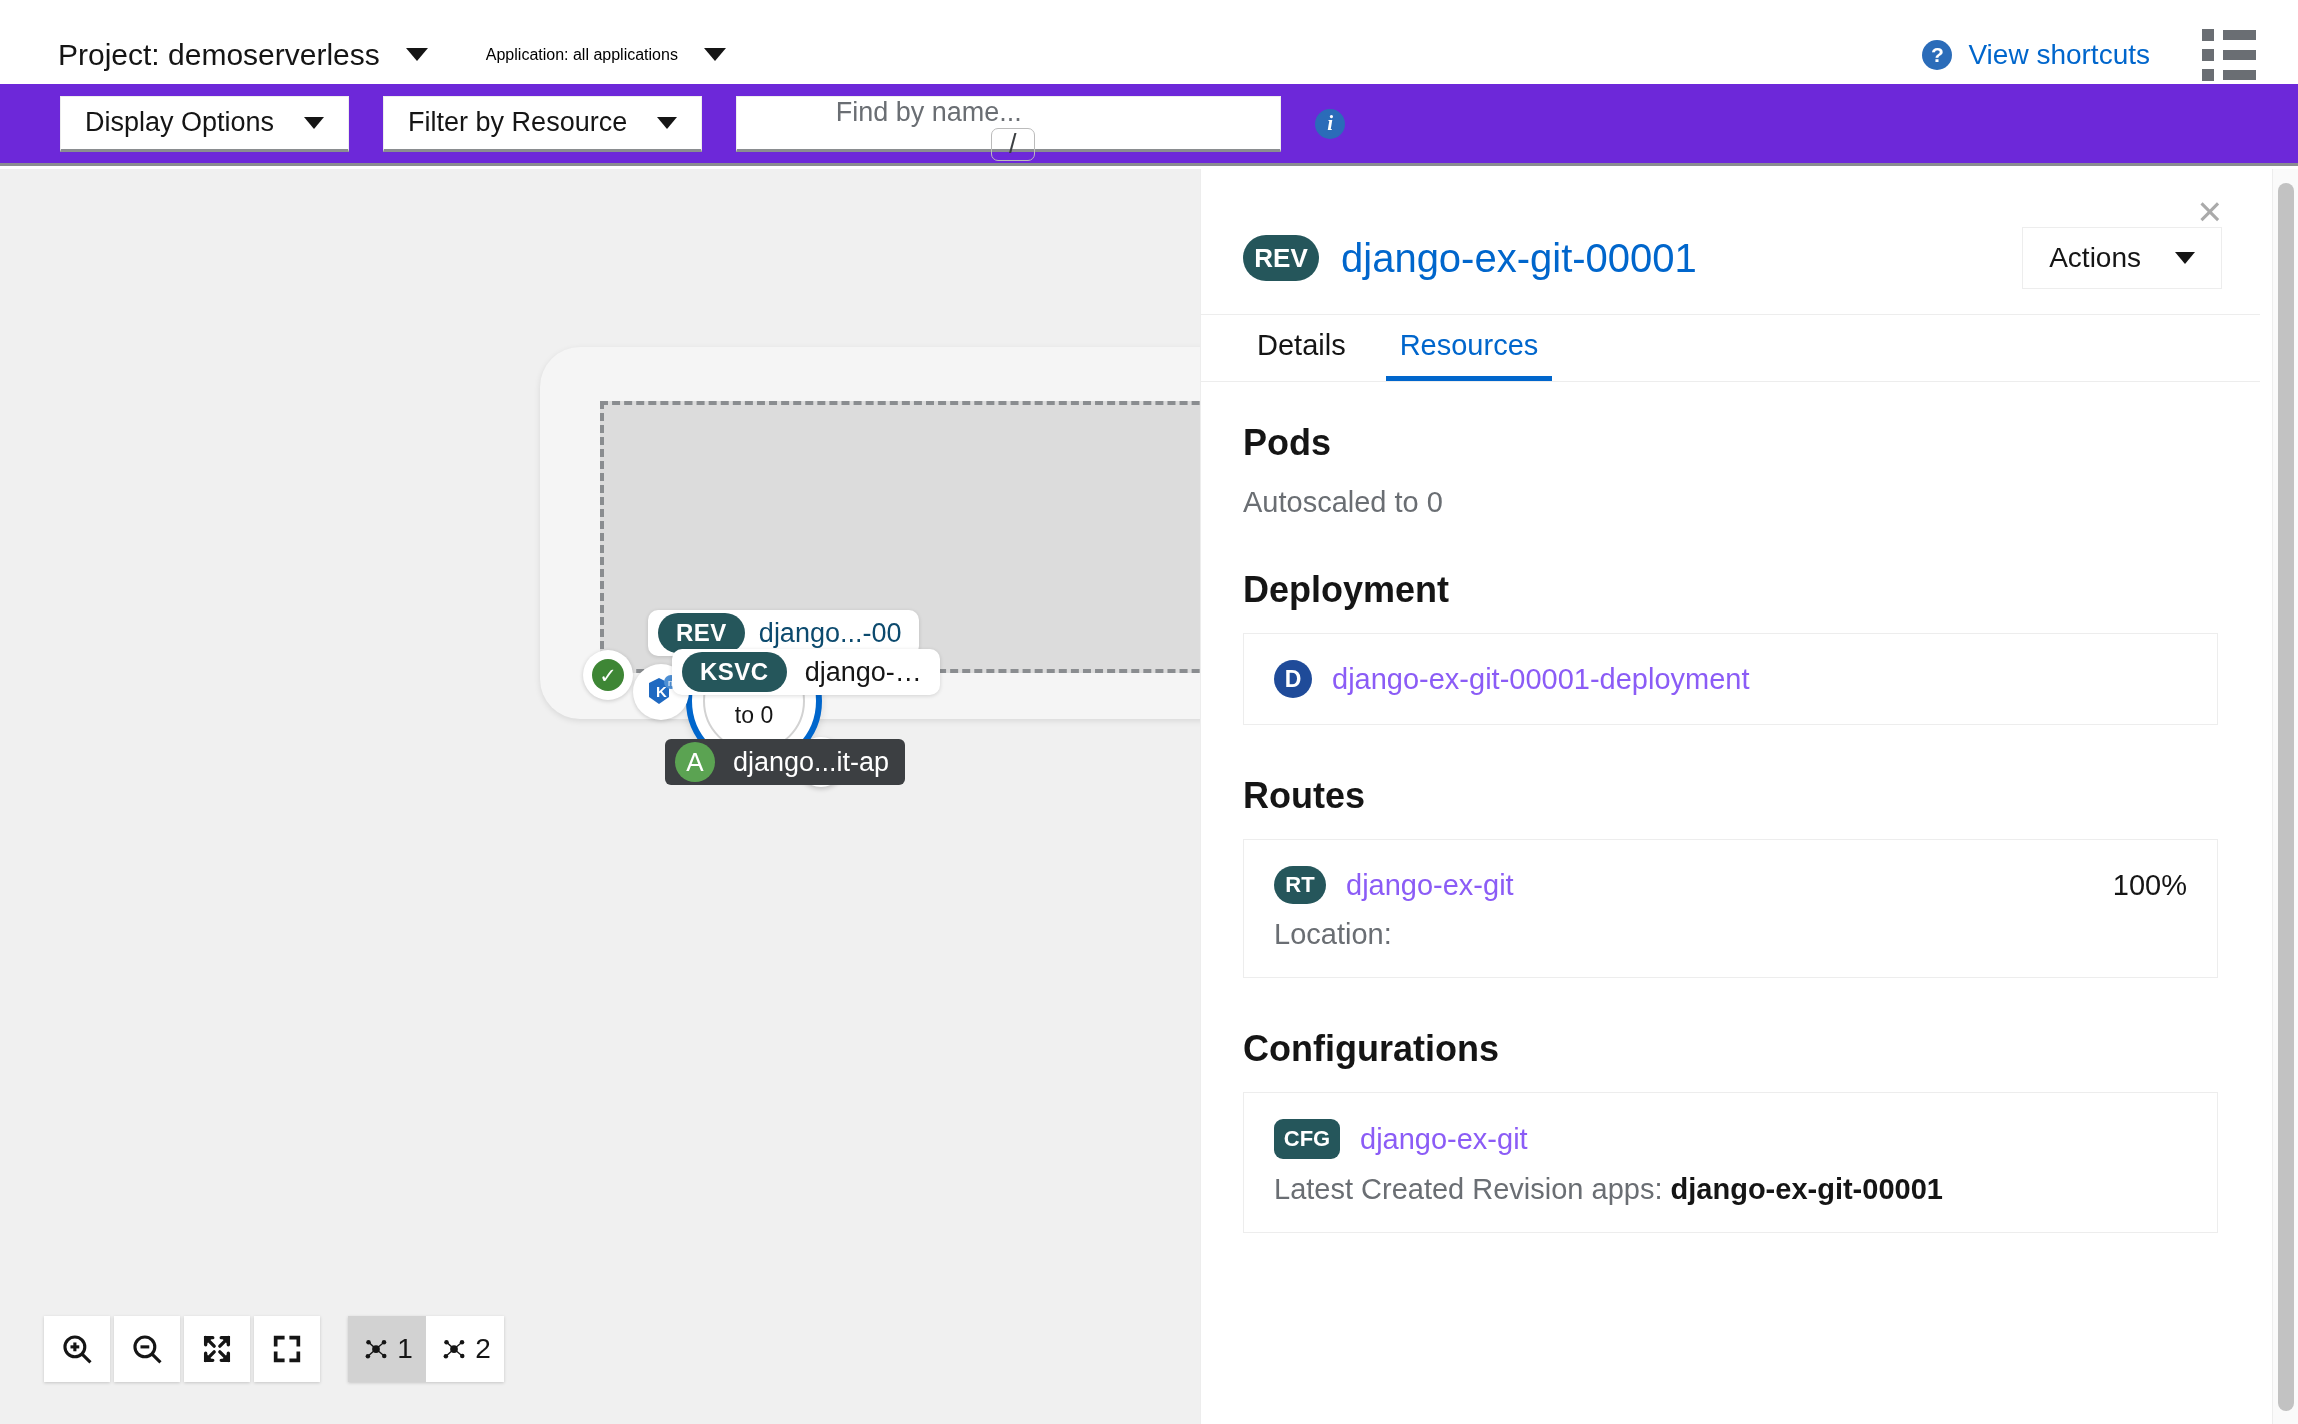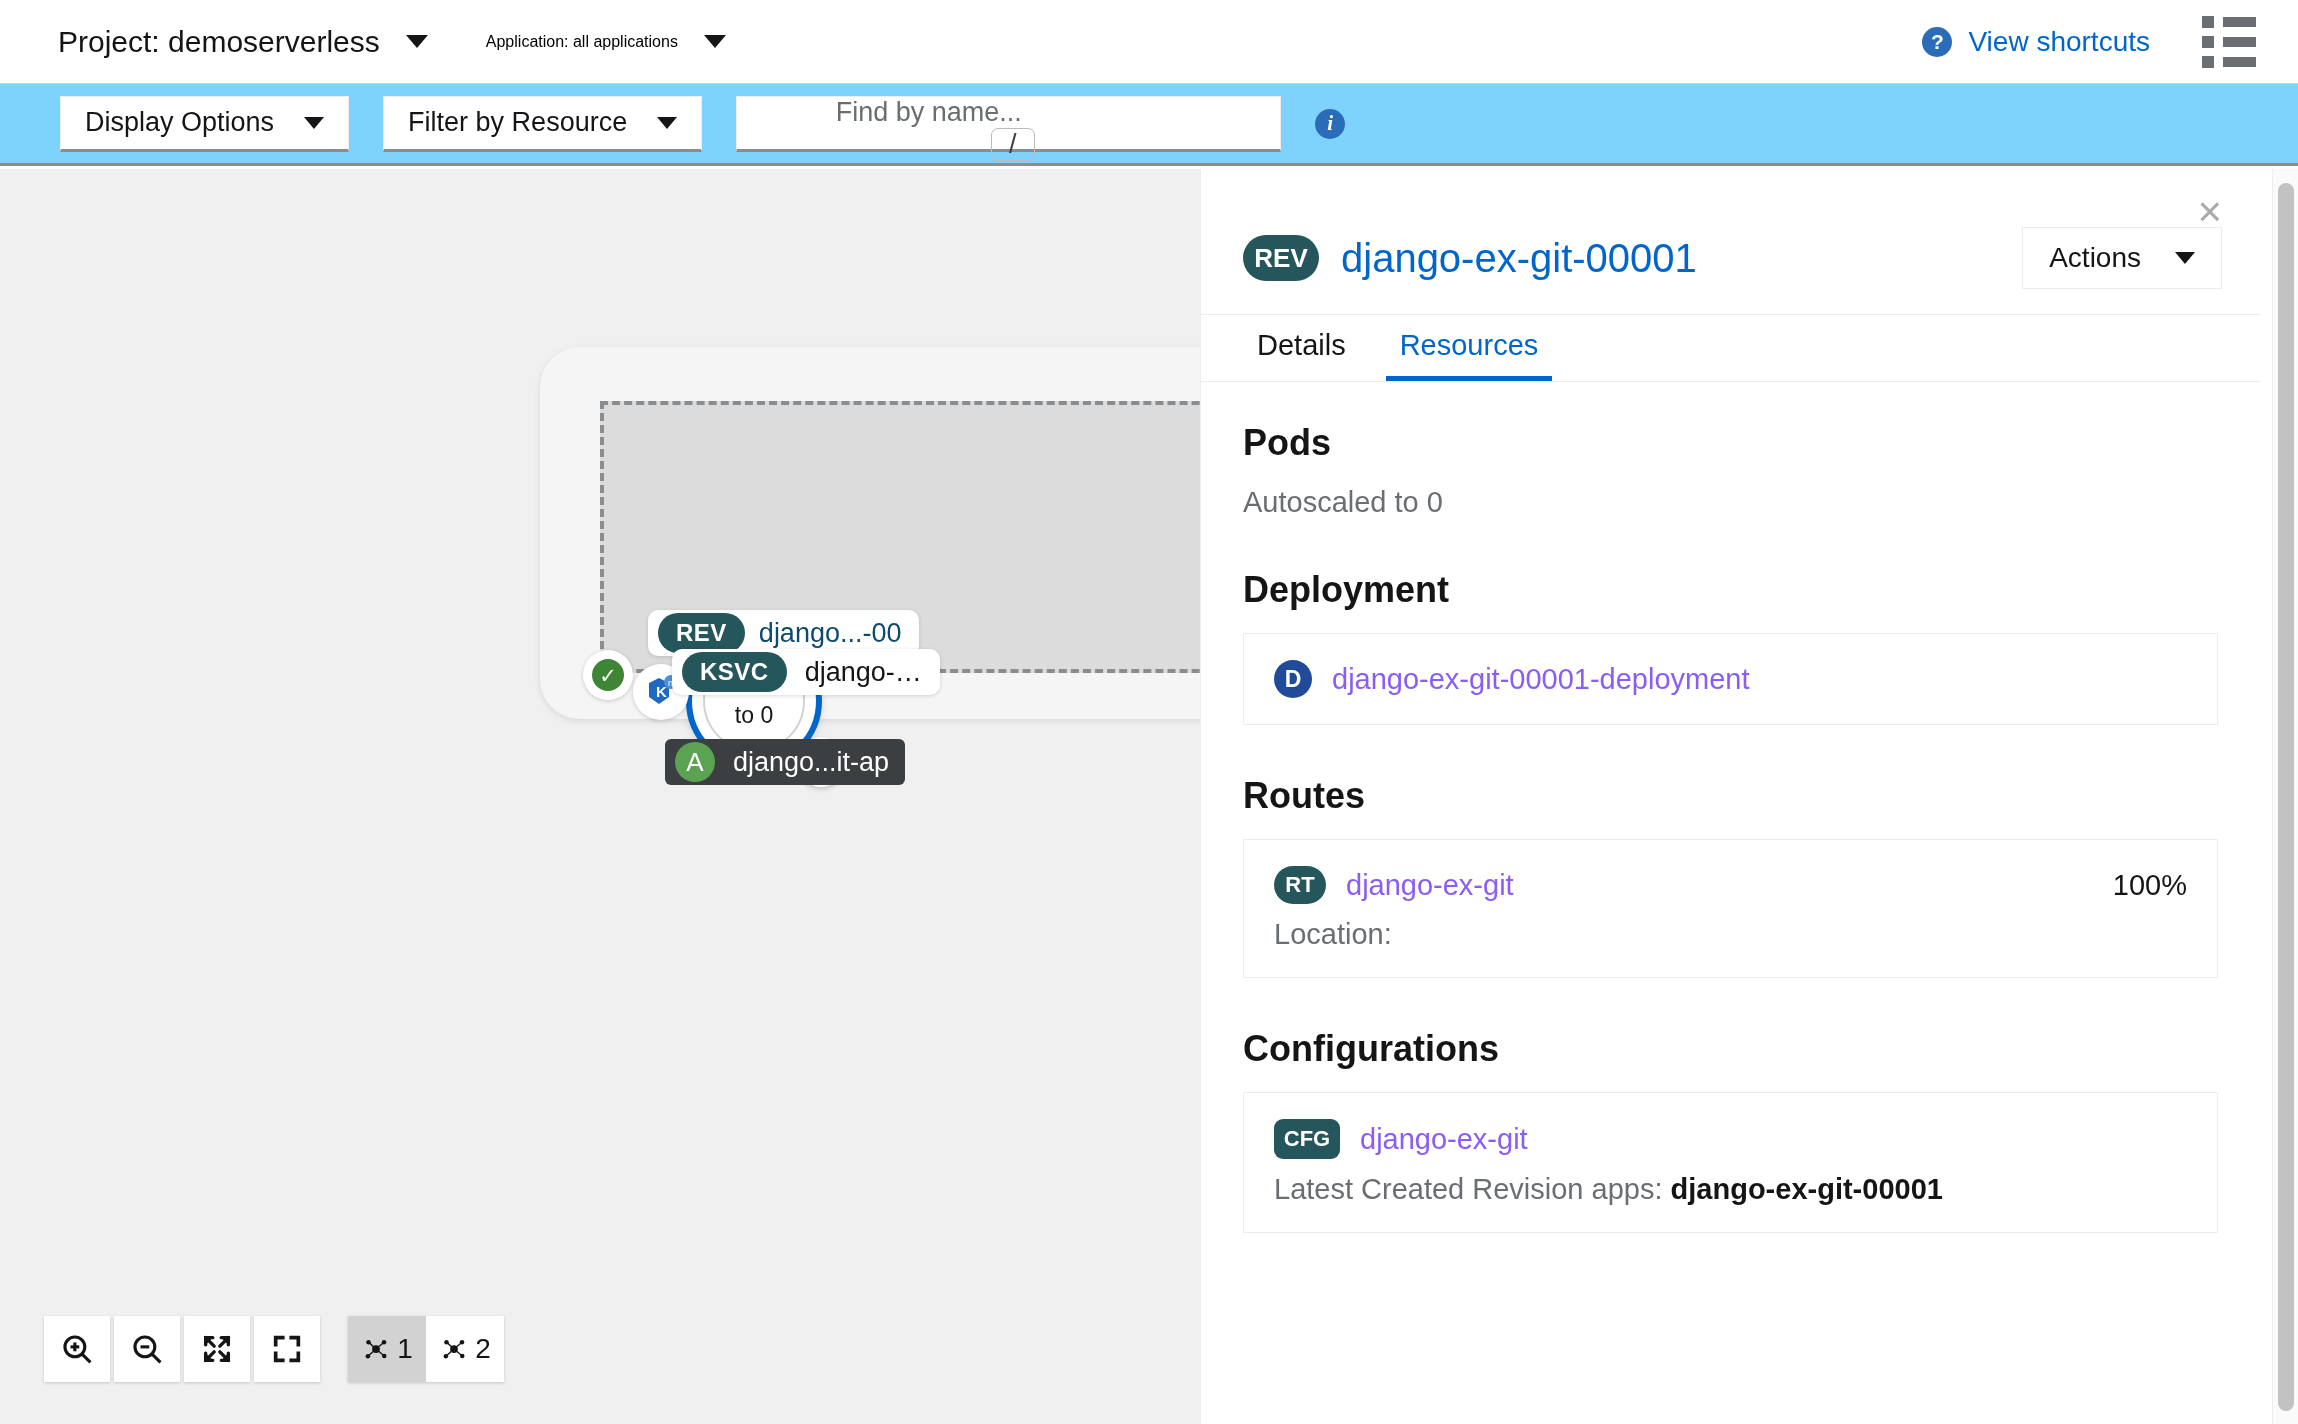--- a/index.html
+++ b/index.html
@@ -5,21 +5,21 @@
   * { box-sizing: border-box; margin: 0; padding: 0; }
   html, body {
     width: 2298px; height: 1424px;
     font-family: "Liberation Sans", sans-serif;
     background: #fff; overflow: hidden;
   }
   #app { position: relative; width: 2298px; height: 1424px; }
 
   
   .topbar {
-    position: absolute; left: 0; top: 0; width: 2298px; height: 84px;
+    position: absolute; left: 0; top: 13px; width: 2298px; height: 84px;
     background: #fff; display: flex; align-items: center;
     border-bottom: 1px solid #d2d2d2;
   }
   .proj-select {
     display: flex; align-items: center; gap: 26px;
     margin-left: 58px; cursor: pointer;
   }
   .proj-select .lbl { font-size: 30px; color: #151515; white-space: nowrap; }
   .caret { width: 0; height: 0; border-left: 11px solid transparent;
            border-right: 11px solid transparent; border-top: 13px solid #151515; }
@@ -37,21 +37,21 @@
     align-items: center; justify-content: center; line-height: 1;
   }
   .list-icon { display: flex; flex-direction: column; gap: 8px; cursor: pointer; }
   .list-icon .row { display: flex; align-items: center; gap: 9px; }
   .list-icon .sq { width: 12px; height: 12px; background: #6a6e73; }
   .list-icon .bar { width: 33px; height: 10px; background: #6a6e73; }
 
   
   .toolbar {
     position: absolute; left: 0; top: 84px; width: 2298px; height: 82px;
-    background: #7dd3fc; display: flex; align-items: center;
+    background: #6d28d9; display: flex; align-items: center;
     border-bottom: 3px solid #8a8d90;
   }
   .tb-btn {
     height: 56px; border: 1px solid #ededed; border-bottom: 3px solid #8a8d90;
     background: #fff; display: flex; align-items: center;
     padding: 0 24px; cursor: pointer;
   }
   .tb-btn .lbl { font-size: 27px; color: #151515; white-space: nowrap; }
   .tb-btn .caret-sm {
     margin-left: 30px; width: 0; height: 0;

